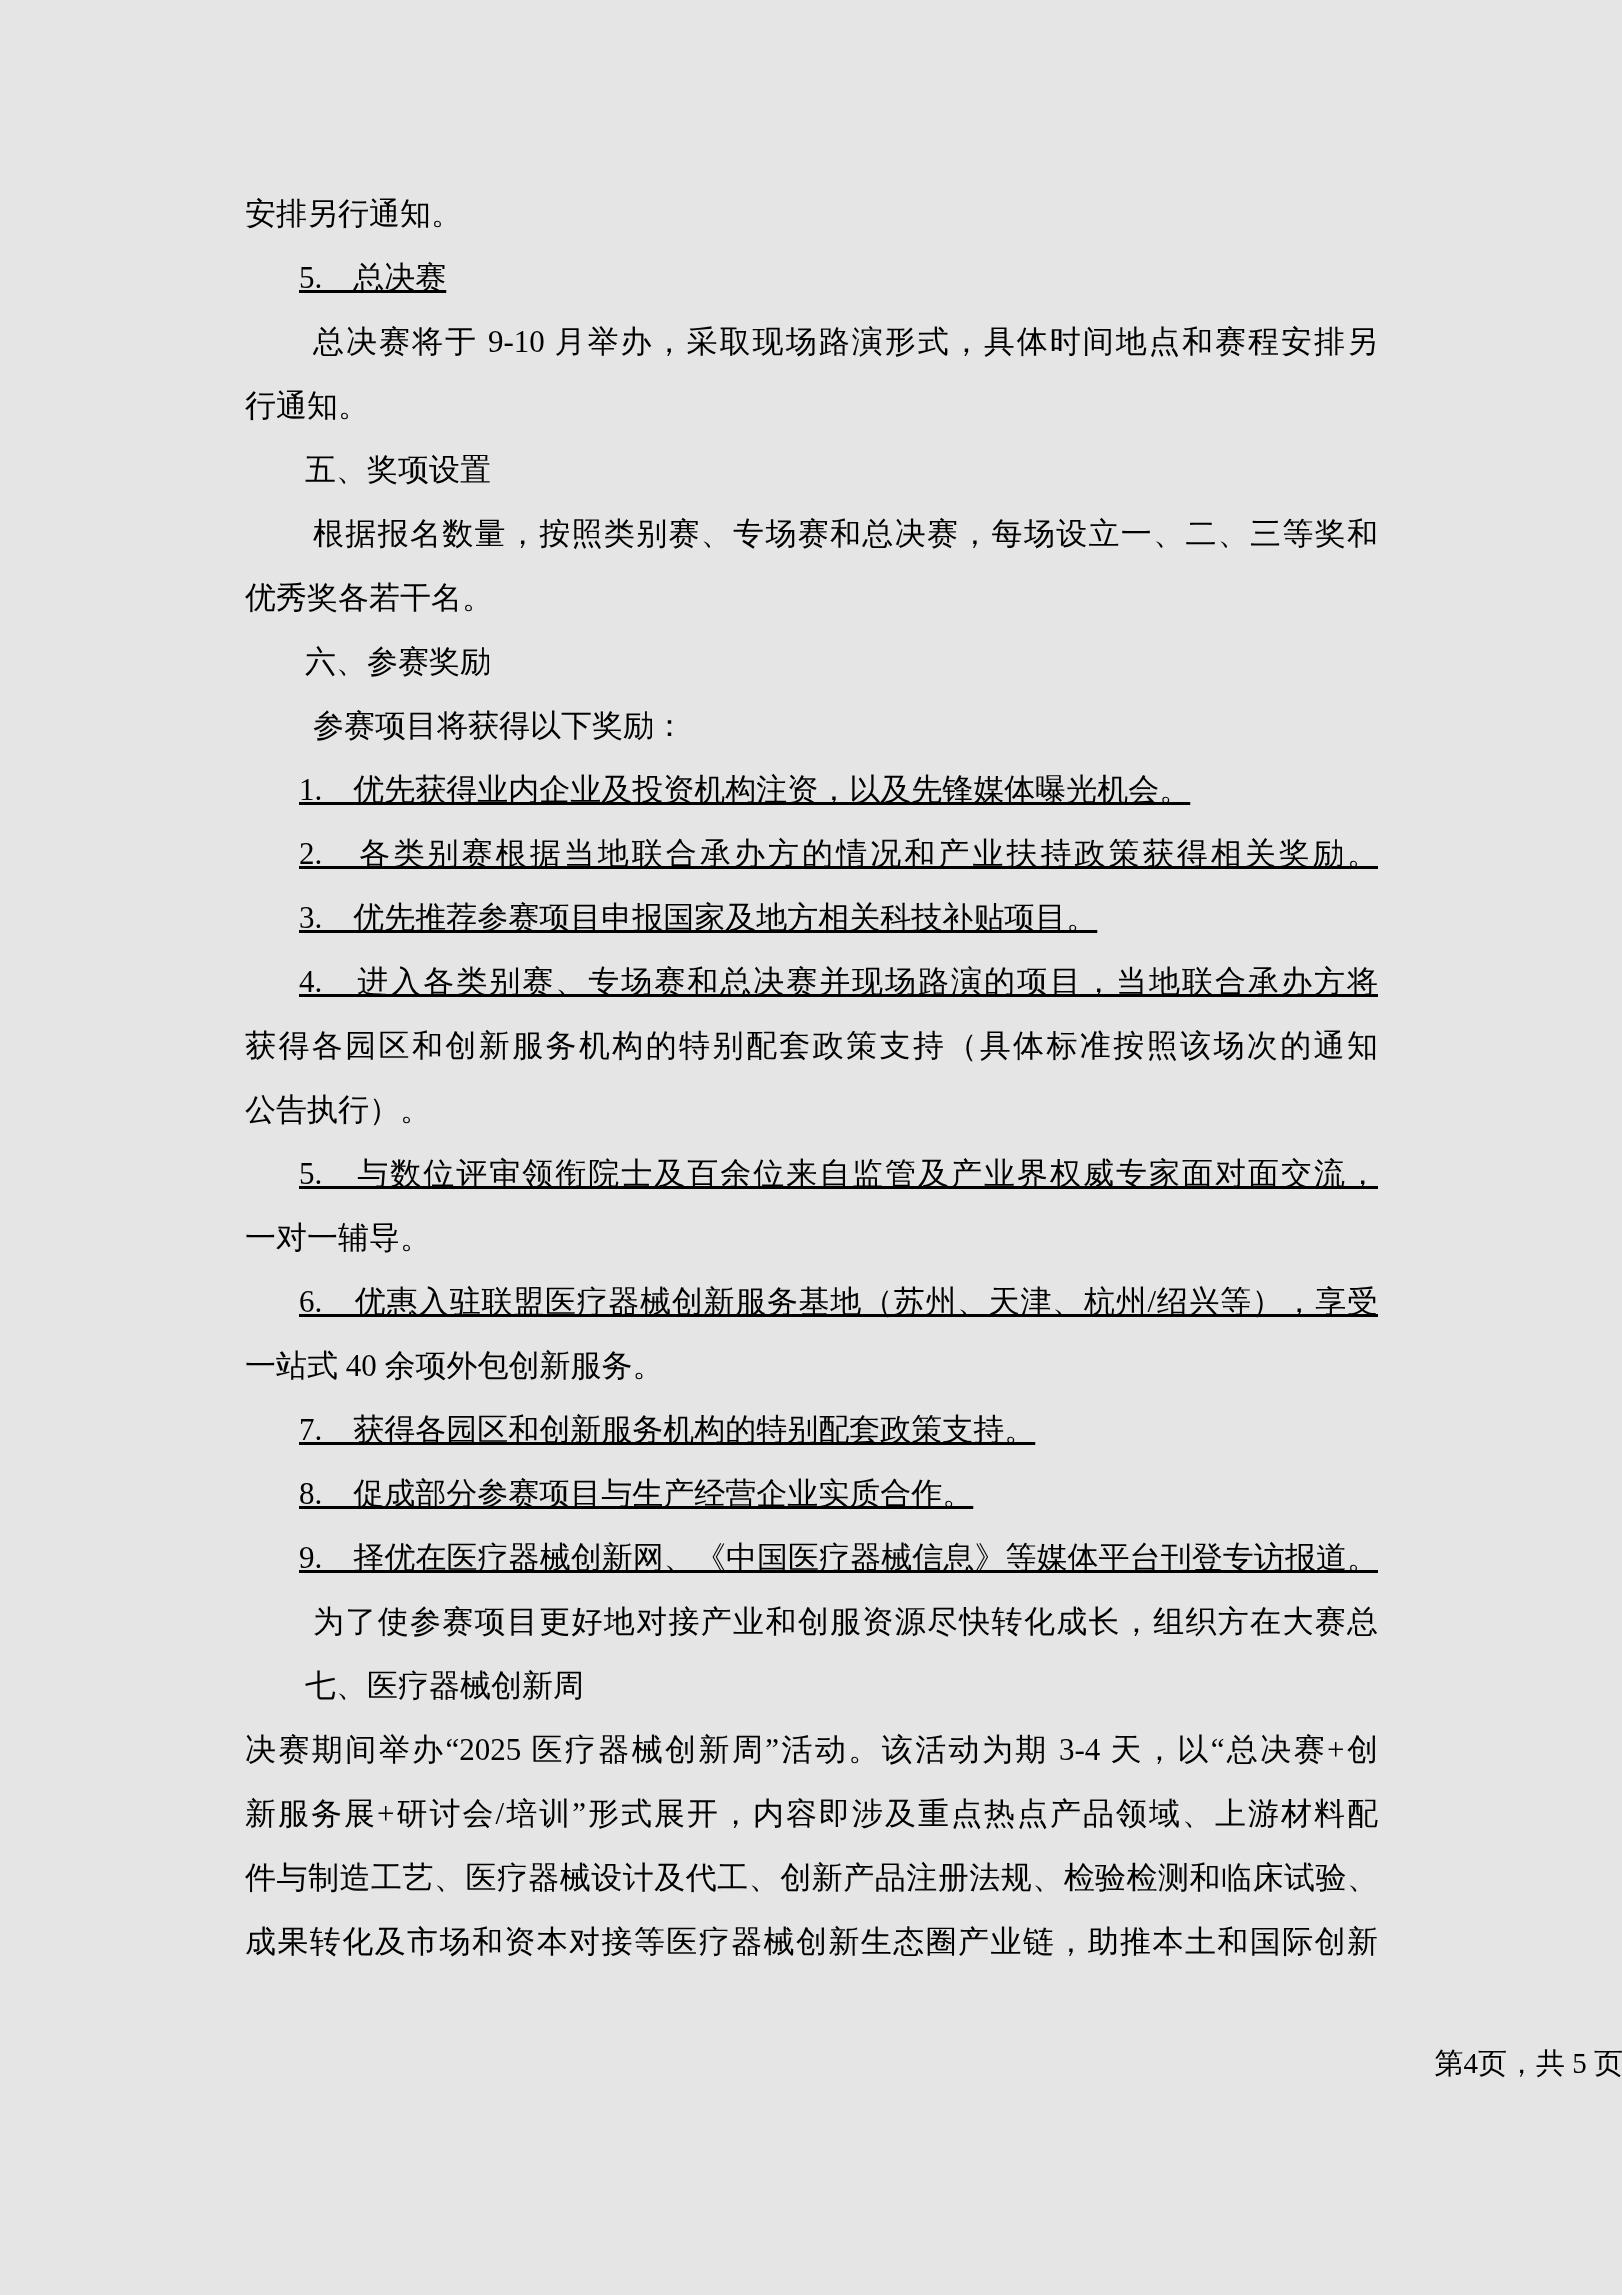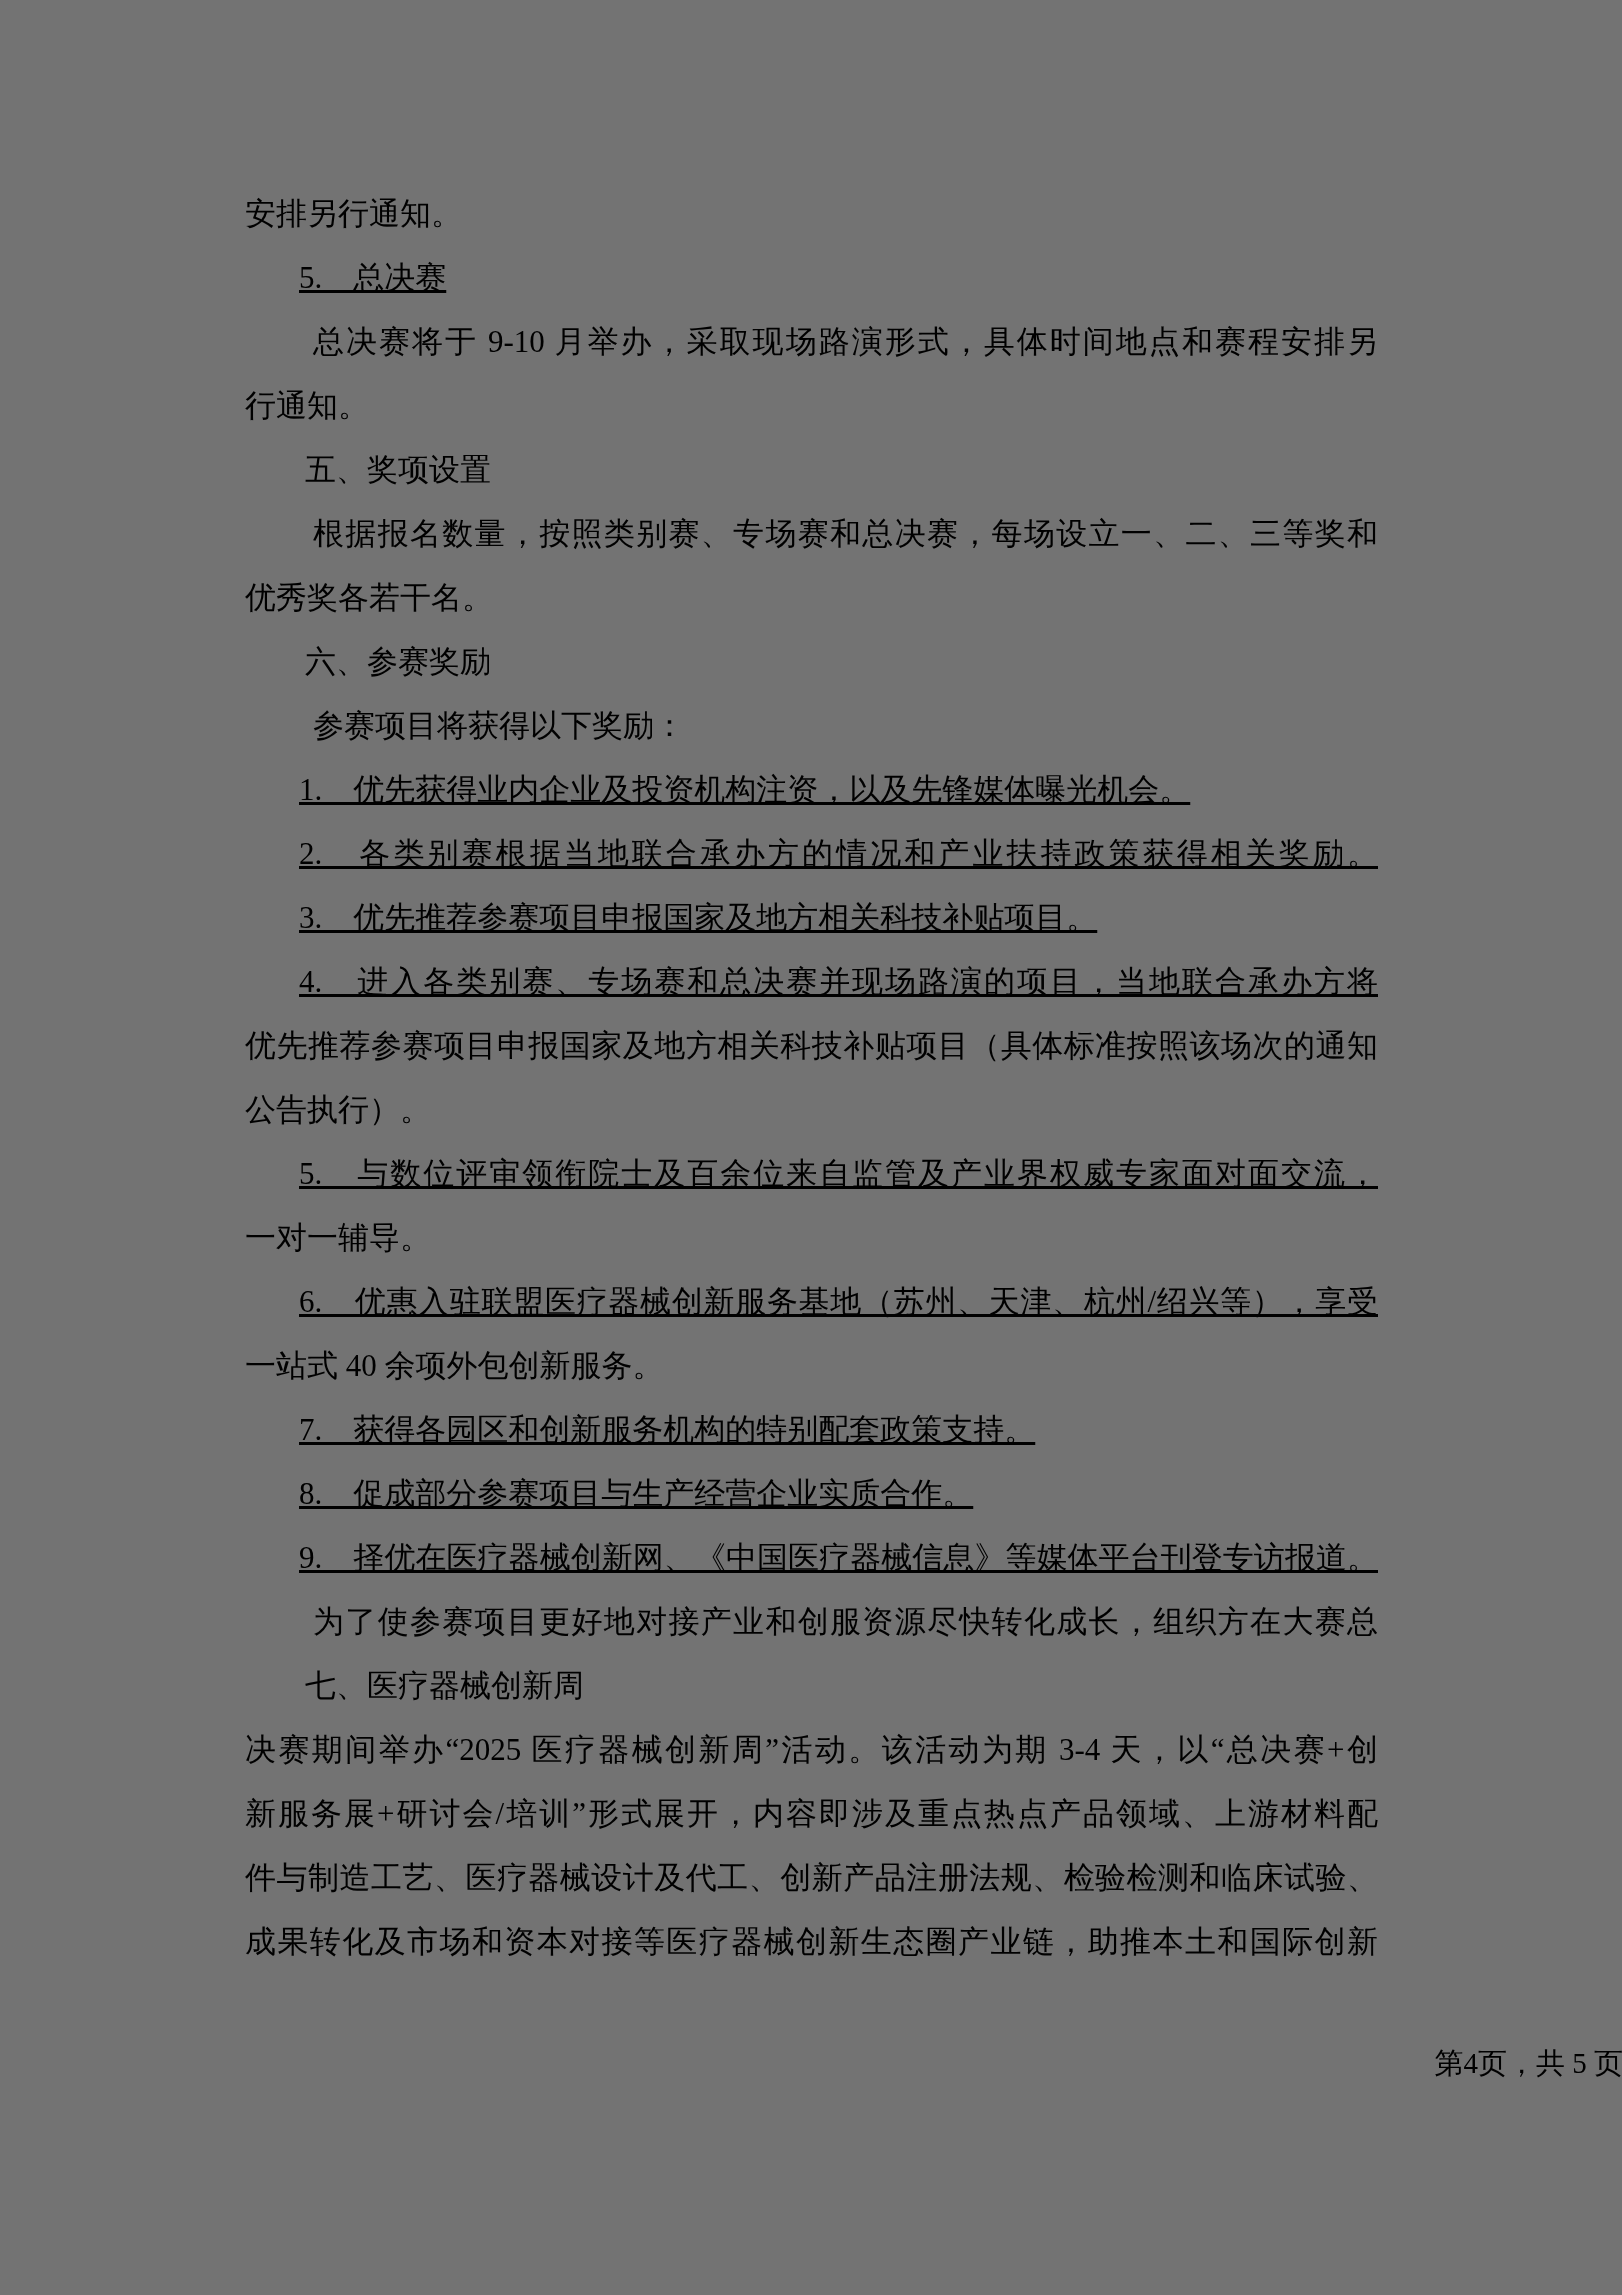--- a/index.html
+++ b/index.html
@@ -4,21 +4,21 @@
 <style>
   html, body {
     margin: 0;
     padding: 0;
     background: #ffffff;
   }
   .page {
     position: relative;
     width: 1623px;
     height: 2295px;
-    background: #737373;
+    background: #e5e5e5;
     color: #000000;
     font-family: "Liberation Serif", "DejaVu Serif", serif;
     overflow: hidden;
   }
   .content {
     position: absolute;
     left: 245px;
     top: 182px;
     width: 1133px;
   }
@@ -67,21 +67,21 @@
     <div class="line">行通知。</div>
     <div class="line heading">五、奖项设置</div>
     <div class="line indent full">根据报名数量，按照类别赛、专场赛和总决赛，每场设立一、二、三等奖和</div>
     <div class="line">优秀奖各若干名。</div>
     <div class="line heading">六、参赛奖励</div>
     <div class="line indent">参赛项目将获得以下奖励：</div>
     <div class="line num">1.　优先获得业内企业及投资机构注资，以及先锋媒体曝光机会。</div>
     <div class="line num full">2.　各类别赛根据当地联合承办方的情况和产业扶持政策获得相关奖励。</div>
     <div class="line num">3.　优先推荐参赛项目申报国家及地方相关科技补贴项目。</div>
     <div class="line num full">4.　进入各类别赛、专场赛和总决赛并现场路演的项目，当地联合承办方将</div>
-    <div class="line full">优先推荐参赛项目申报国家及地方相关科技补贴项目（具体标准按照该场次的通知</div>
+    <div class="line full">获得各园区和创新服务机构的特别配套政策支持（具体标准按照该场次的通知</div>
     <div class="line">公告执行）。</div>
     <div class="line num full">5.　与数位评审领衔院士及百余位来自监管及产业界权威专家面对面交流，</div>
     <div class="line">一对一辅导。</div>
     <div class="line num full">6.　优惠入驻联盟医疗器械创新服务基地（苏州、天津、杭州/绍兴等），享受</div>
     <div class="line">一站式 40 余项外包创新服务。</div>
     <div class="line num">7.　获得各园区和创新服务机构的特别配套政策支持。</div>
     <div class="line num">8.　促成部分参赛项目与生产经营企业实质合作。</div>
     <div class="line num full">9.　择优在医疗器械创新网、《中国医疗器械信息》等媒体平台刊登专访报道。</div>
     <div class="line indent full">为了使参赛项目更好地对接产业和创服资源尽快转化成长，组织方在大赛总</div>
     <div class="line heading">七、医疗器械创新周</div>

